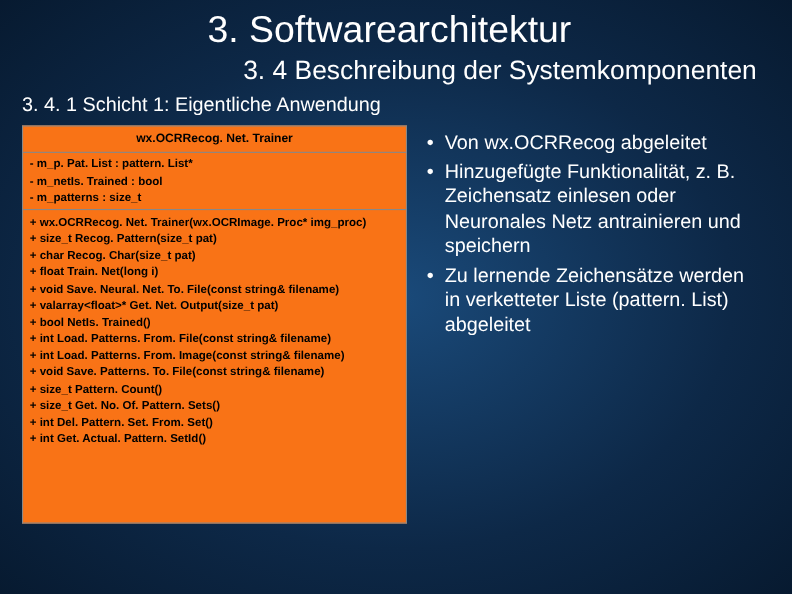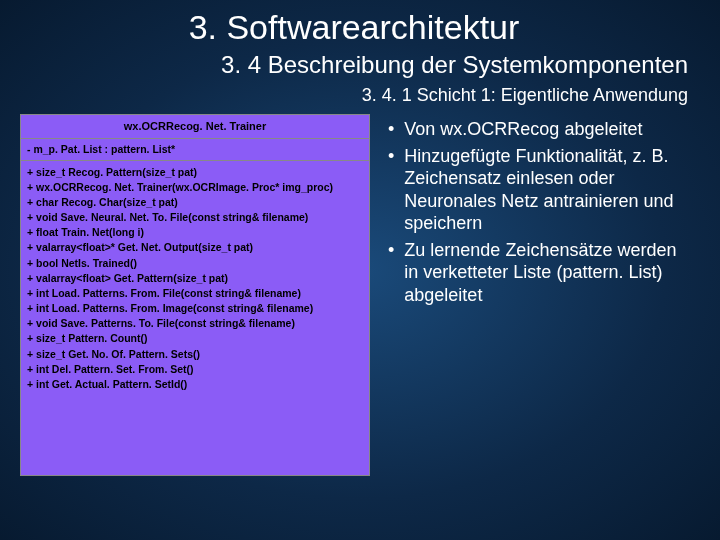--- a/index.html
+++ b/index.html
@@ -26,33 +26,33 @@
     font-weight: normal;
     margin: 0 0 4px 0;
   }
   .subtitle {
     text-align: right;
     font-size: 24px;
     font-weight: normal;
     margin: 0 0 6px 0;
   }
   .subsub {
-    text-align: right;
+    text-align: left;
     font-size: 18px;
     font-weight: normal;
     margin: 0 0 8px 0;
   }
   .content {
     flex: 1;
     display: flex;
     gap: 12px;
   }
   .uml {
     width: 350px;
-    background: #8b5cf6;
+    background: #f97316;
     color: #000000;
     border: 1px solid #888;
     font-family: "Arial", sans-serif;
     font-size: 11px;
     line-height: 1.35;
     box-sizing: border-box;
   }
   .uml-classname {
     text-align: center;
     font-weight: bold;
@@ -104,30 +104,31 @@
   <h1 class="title">3. Softwarearchitektur</h1>
   <h2 class="subtitle">3. 4 Beschreibung der Systemkomponenten</h2>
   <h3 class="subsub">3. 4. 1 Schicht 1: Eigentliche Anwendung</h3>
 
   <div class="content">
 
     <div class="uml">
       <div class="uml-classname">wx.OCRRecog. Net. Trainer</div>
       <div class="uml-section">
         <div class="uml-row">- m_p. Pat. List : pattern. List*</div>
+        <div class="uml-row">- m_netIs. Trained : bool</div>
+        <div class="uml-row">- m_patterns : size_t</div>
       </div>
       <div class="uml-section">
+        <div class="uml-row">+ wx.OCRRecog. Net. Trainer(wx.OCRImage. Proc* img_proc)</div>
         <div class="uml-row">+ size_t Recog. Pattern(size_t pat)</div>
-        <div class="uml-row">+ wx.OCRRecog. Net. Trainer(wx.OCRImage. Proc* img_proc)</div>
         <div class="uml-row">+ char Recog. Char(size_t pat)</div>
+        <div class="uml-row">+ float Train. Net(long i)</div>
         <div class="uml-row">+ void Save. Neural. Net. To. File(const string&amp; filename)</div>
-        <div class="uml-row">+ float Train. Net(long i)</div>
         <div class="uml-row">+ valarray&lt;float&gt;* Get. Net. Output(size_t pat)</div>
         <div class="uml-row">+ bool NetIs. Trained()</div>
-        <div class="uml-row">+ valarray&lt;float&gt; Get. Pattern(size_t pat)</div>
         <div class="uml-row">+ int Load. Patterns. From. File(const string&amp; filename)</div>
         <div class="uml-row">+ int Load. Patterns. From. Image(const string&amp; filename)</div>
         <div class="uml-row">+ void Save. Patterns. To. File(const string&amp; filename)</div>
         <div class="uml-row">+ size_t Pattern. Count()</div>
         <div class="uml-row">+ size_t Get. No. Of. Pattern. Sets()</div>
         <div class="uml-row">+ int Del. Pattern. Set. From. Set()</div>
         <div class="uml-row">+ int Get. Actual. Pattern. SetId()</div>
       </div>
     </div>
 

